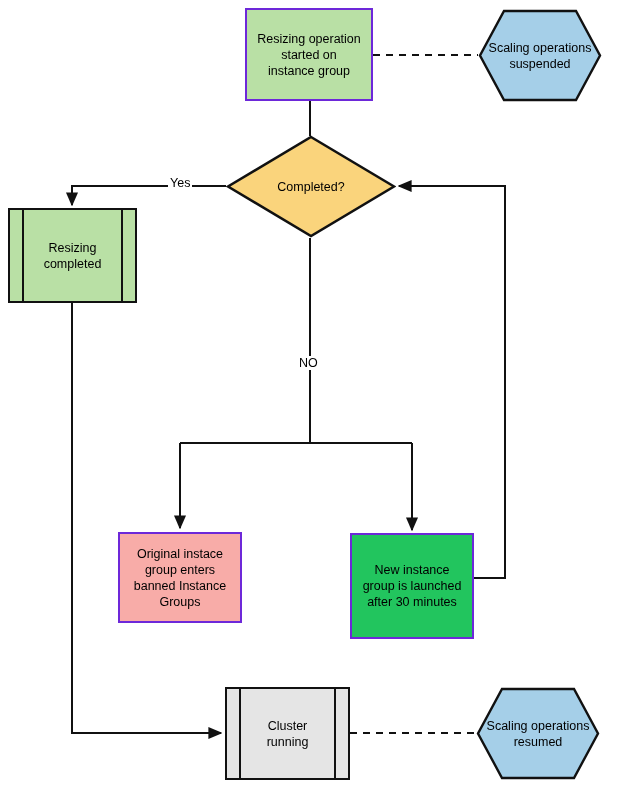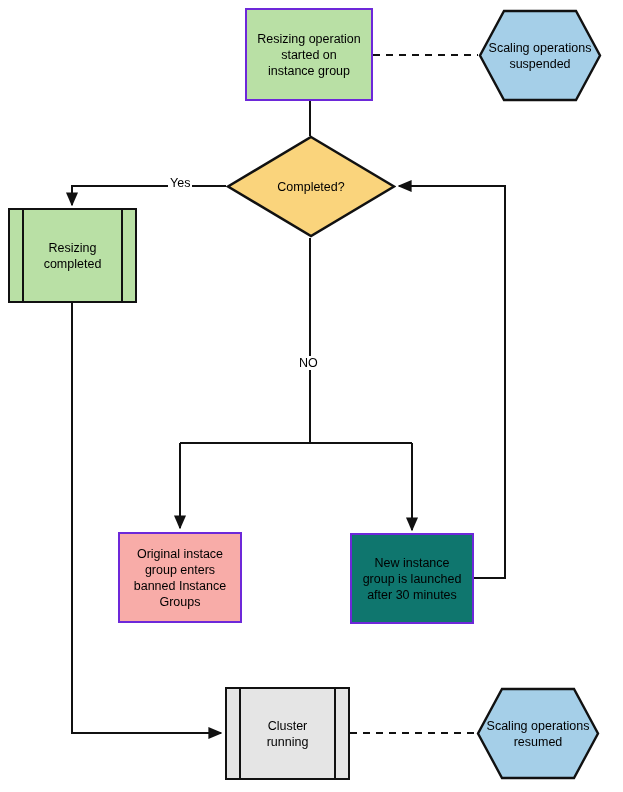--- a/index.html
+++ b/index.html
@@ -151,21 +151,21 @@
 completed</span>
   </div>
 
   <div class="node shape-process" style="left:118px; top:532px; width:124px; height:91px; background:#f8aca8;">
     <span class="node-label">Original instace
 group enters
 banned Instance
 Groups</span>
   </div>
 
-  <div class="node shape-process" style="left:350px; top:533px; width:124px; height:91px; background:#0f766e;">
+  <div class="node shape-process" style="left:350px; top:533px; width:124px; height:106px; background:#22c55e;">
     <span class="node-label">New instance
 group is launched
 after 30 minutes</span>
   </div>
 
   <div class="node shape-predefined" style="left:225px; top:687px; width:125px; height:93px; background:#e5e5e5;">
     <span class="rail rail-l"></span>
     <span class="rail rail-r"></span>
     <span class="node-label">Cluster
 running</span>

